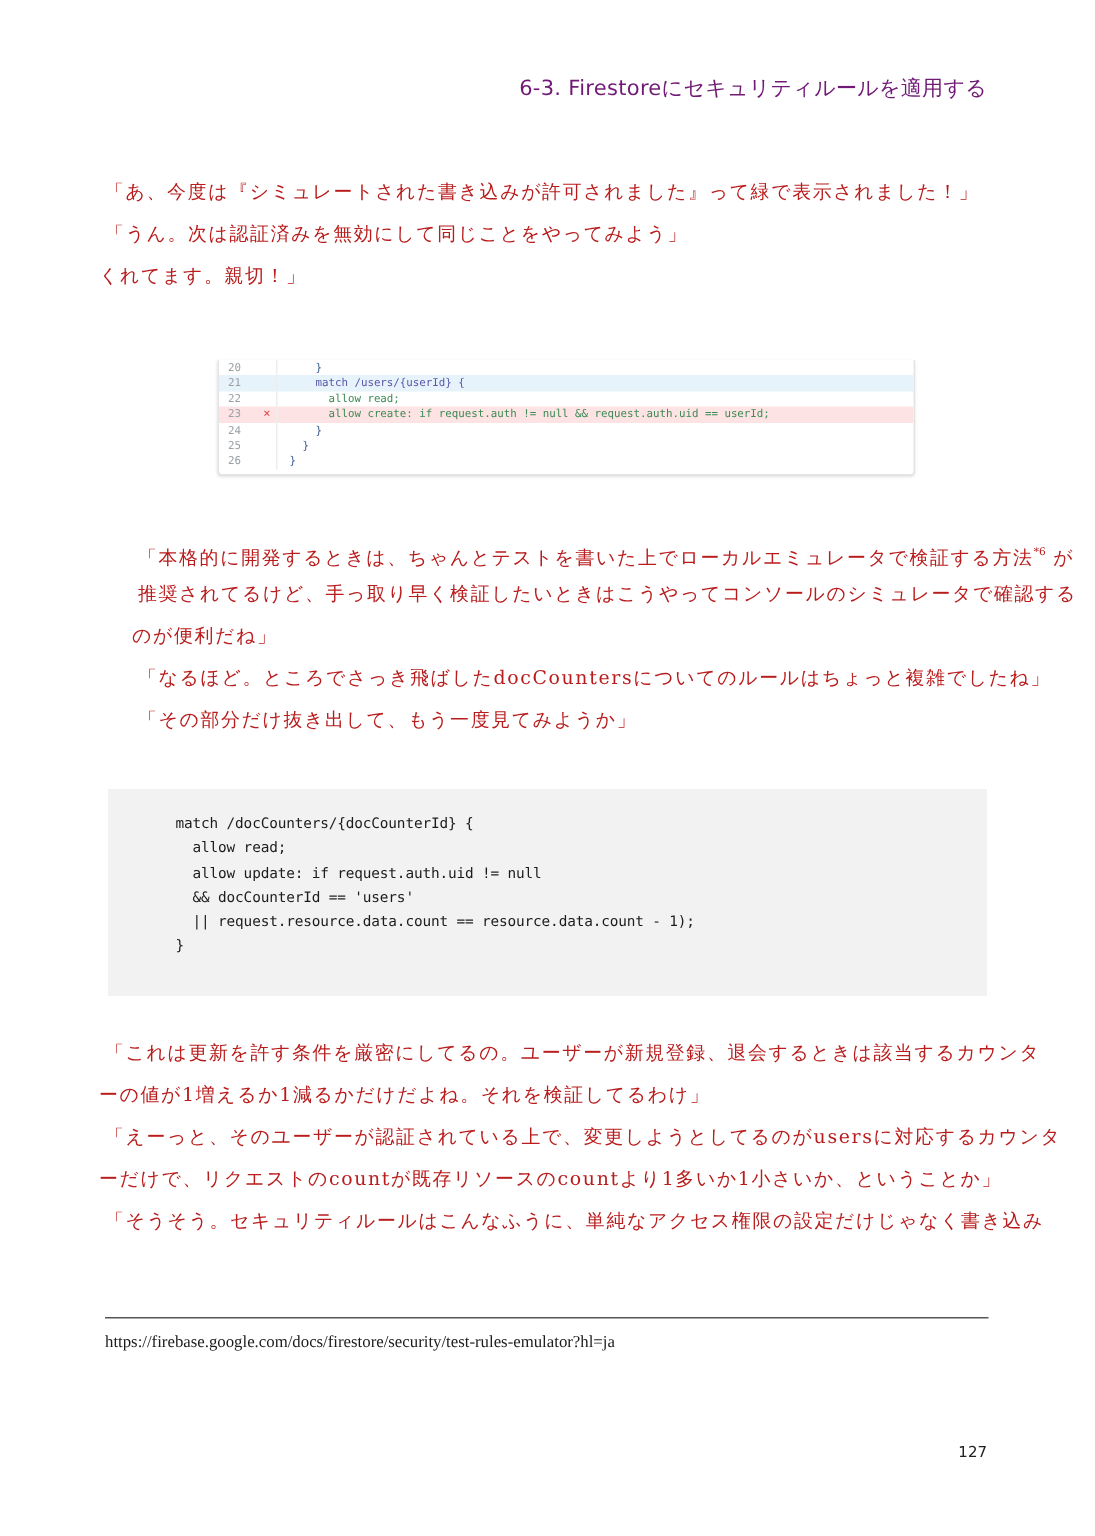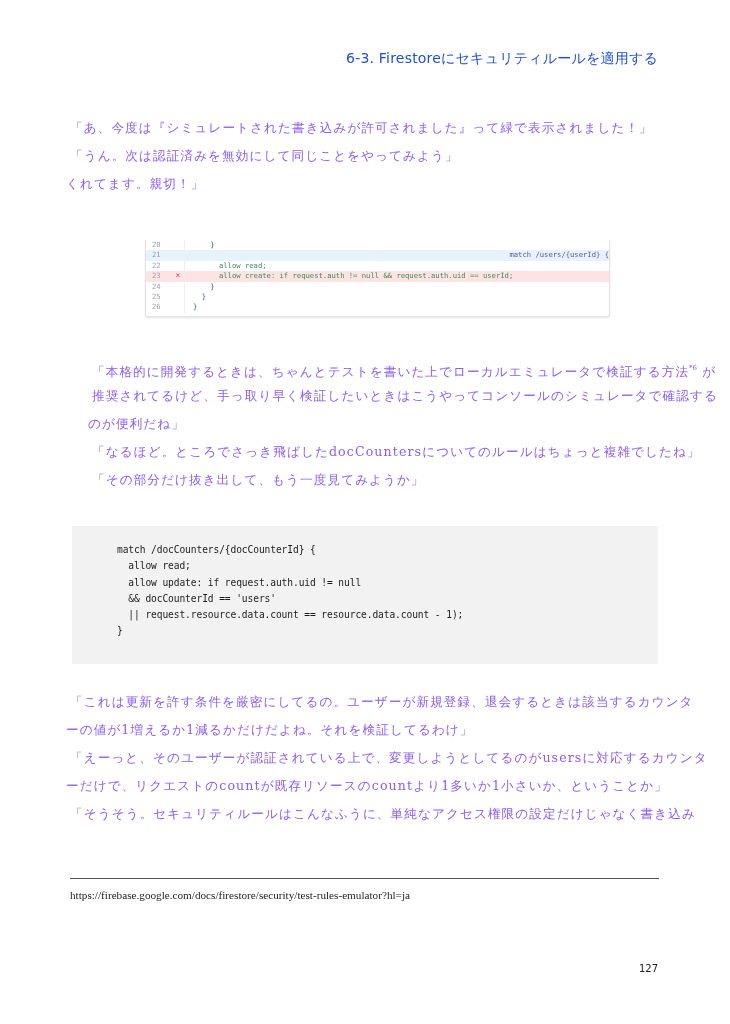--- a/index.html
+++ b/index.html
@@ -4,41 +4,41 @@
   <style>
     html, body { margin: 0; padding: 0; background: #ffffff; }
     body {
       width: 730px; height: 1024px; position: relative; overflow: hidden;
       font-family: "DejaVu Serif", "Liberation Serif", serif;
       color: #1a1a1a;
     }
     .running-head {
       position: absolute; top: 50px; right: 72px;
       font-family: "DejaVu Sans", "Liberation Sans", sans-serif;
-      font-size: 14px; color: #1d4ed8; letter-spacing: 0.2px;
+      font-size: 14px; color: #701a75; letter-spacing: 0.2px;
     }
     .para-group { position: absolute; left: 70px; width: 592px; }
     .line {
       font-size: 12.6px; line-height: 28px; height: 28px; white-space: nowrap;
-      letter-spacing: 1.1px; color: #8b5cf6;
+      letter-spacing: 1.1px; color: #b91c1c;
     }
     .line.indent { margin-left: -4px; }
     .group1 { top: 114px; }
     .group2 { top: 354px; margin-left: 22px; }
     .group3 { top: 688px; }
 
     .screenshot {
       position: absolute; left: 145px; top: 240px; width: 463px; height: 76px;
       background: #ffffff; border: 1px solid #e4e4e4; border-top: none;
       box-shadow: 0 1px 2px rgba(0,0,0,0.12); border-radius: 0 0 3px 3px;
       font-family: "DejaVu Sans Mono", "Liberation Mono", monospace;
       font-size: 7.2px; overflow: hidden;
     }
     .ss-row { position: relative; height: 10.4px; line-height: 10.4px; display: flex; }
-    .ss-row.hl-blue { background: #e6f3fb; justify-content: space-between; }
+    .ss-row.hl-blue { background: #e6f3fb; }
     .ss-row.hl-red { background: #fde3e3; }
     .ss-gutter { width: 26px; text-align: left; padding-left: 6px; color: #9aa0a6; box-sizing: border-box; }
     .ss-mark { width: 12px; color: #e04848; text-align: center; font-size: 8px; }
     .ss-sep { width: 1px; background: #eee; margin-right: 8px; }
     .ss-code { white-space: pre; color: #444; }
     .kw { color: #5a55a8; }
     .fn { color: #3d8b55; }
     .pl { color: #3a5b8c; }
 
     .code-block {

